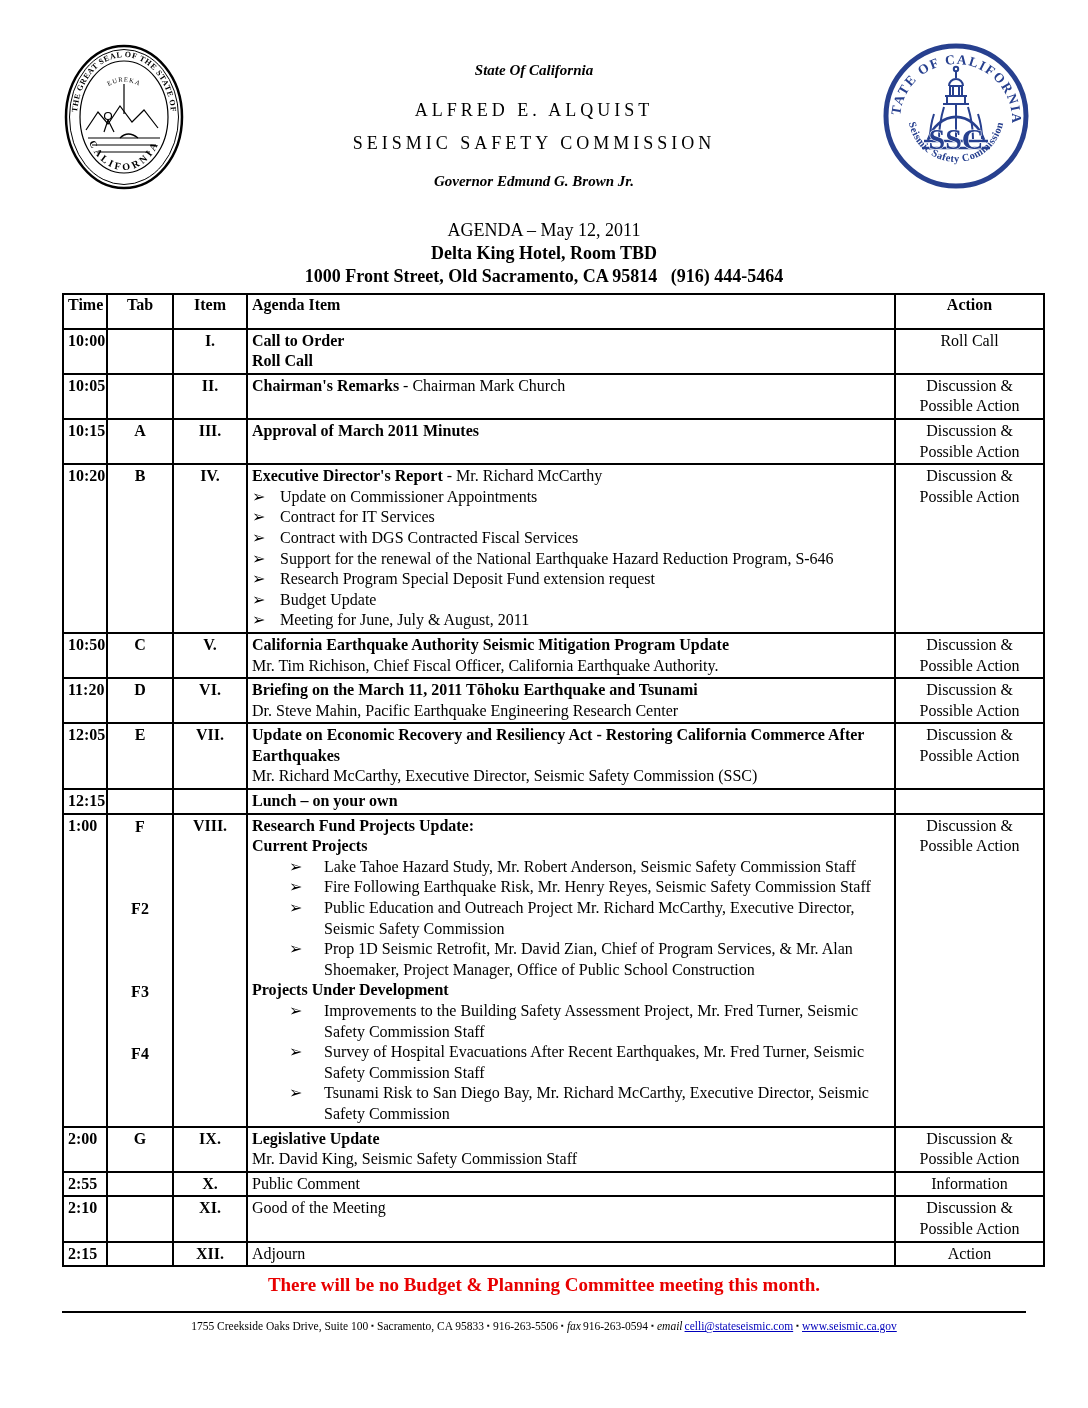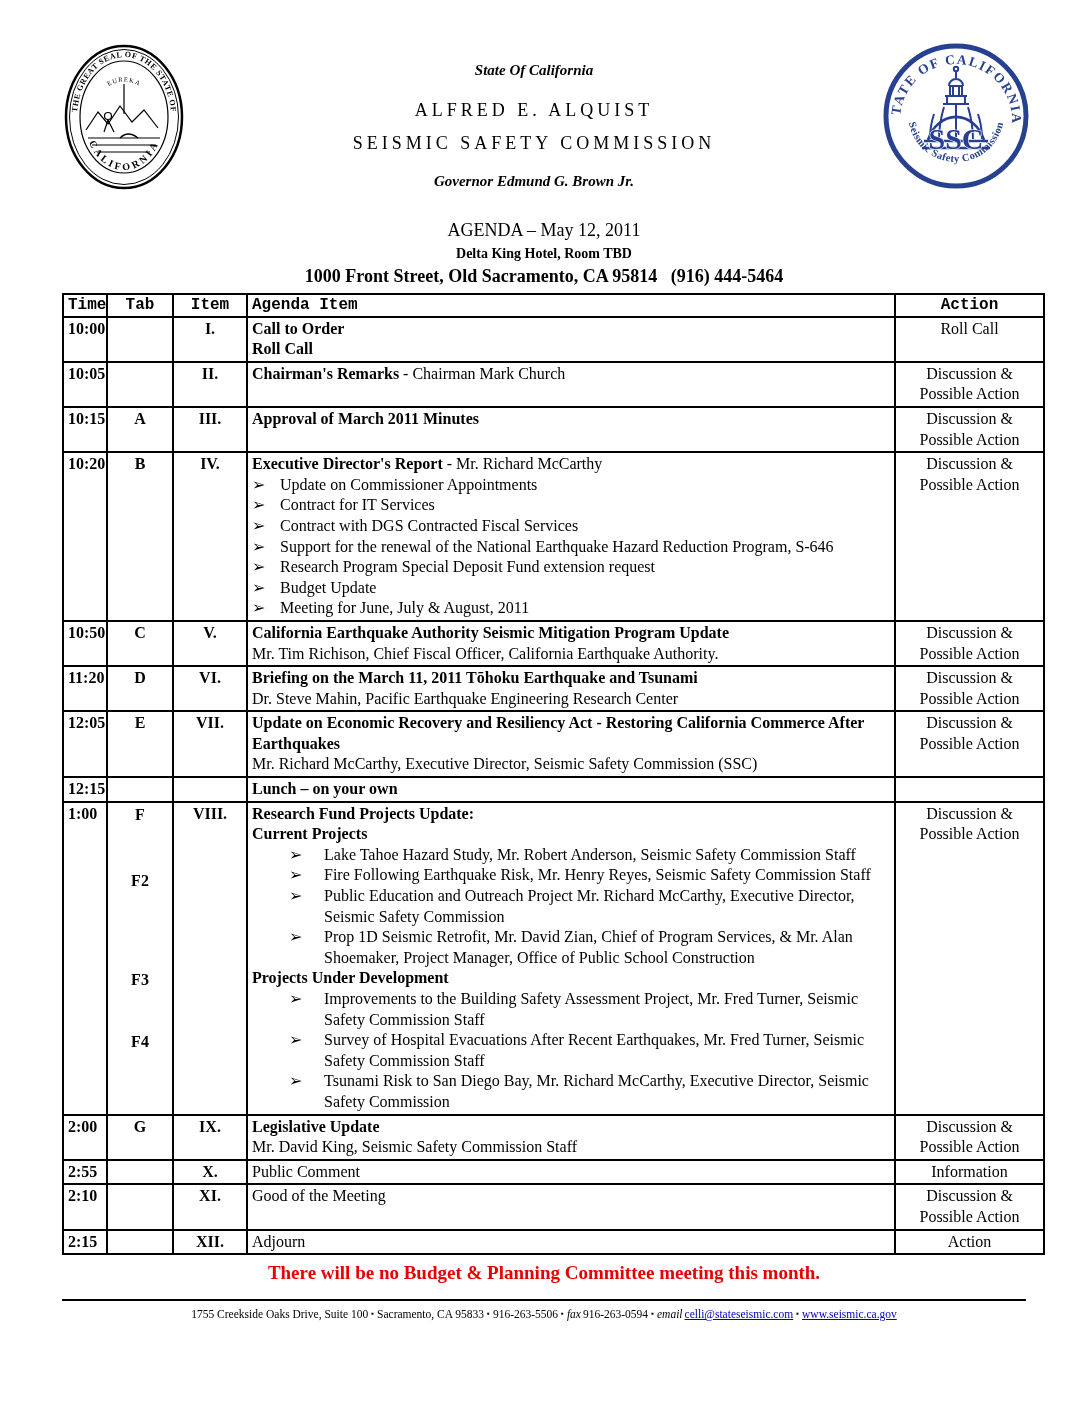--- a/index.html
+++ b/index.html
@@ -12,27 +12,27 @@
   .seal-wrap { width:124px; height:150px; flex:0 0 auto; }
   .logo-wrap { width:148px; height:148px; flex:0 0 auto; }
   .hdr-center { flex:1; text-align:center; padding-top:20px; }
   .state-line { font-size:15px; font-weight:bold; font-style:italic; margin-bottom:15px; }
   .big-title { font-size:18px; letter-spacing:4px; line-height:33px; font-weight:normal; }
   .gov-line { font-size:15px; font-weight:bold; font-style:italic; margin-top:13px; }
 
   
   .meet { text-align:center; margin-top:27px; line-height:23px; }
   .meet .l1 { font-size:18px; }
-  .meet .l2 { font-size:14px; font-weight:bold; }
+  .meet .l2 { font-size:18px; font-weight:bold; }
   .meet .l3 { font-size:18px; font-weight:bold; white-space:pre-wrap; }
 
   
   table.agenda { border-collapse:collapse; table-layout:fixed; width:981px; margin:5px 0 0 62px; }
   .agenda td, .agenda th { border:2px solid #000; font-size:16px; line-height:20.6px; padding:1px 4px; overflow:hidden; vertical-align:top; }
-  .agenda th { font-weight:bold; padding-top:0; padding-bottom:0;font-family:Liberation Mono, monospace; }
+  .agenda th { font-weight:bold; padding-top:0; padding-bottom:12px; }
   col.w-time { width:44px; } col.w-tab { width:66px; } col.w-item { width:74px; }
   col.w-agenda { width:648px; } col.w-action { width:149px; }
   .h-time { text-align:left; padding-left:2px; }
   .h-tab, .h-item, .h-action { text-align:center; }
   .h-agenda { text-align:left; padding-left:9px;border-radius:10px; }
   .c-time { font-weight:bold; padding-left:2px; padding-right:0; }
   .c-tab { font-weight:bold; text-align:center; }
   .c-item { font-weight:bold; text-align:center; }
   .c-agenda { padding-left:9px; padding-right:6px; }
   .c-action { text-align:center; vertical-align:middle; padding-left:2px; padding-right:2px; }
@@ -41,21 +41,21 @@
   
   .b1 { padding-left:28px; text-indent:-28px; }
   .b1 .mk { display:inline-block; width:28px; text-indent:0; }
   
   .b2 { margin-left:37px; padding-left:35px; text-indent:-35px; }
   .b2 .mk { display:inline-block; width:35px; text-indent:0; }
 
   
   .tabcell8 { position:relative; }
   .t8 { position:absolute; left:0; width:100%; text-align:center; font-weight:bold; }
-  .t8-0 { top:2px; } .t8-1 { top:43px;margin-left:44px; } .t8-2 { top:68px; } .t8-3 { top:167px; }
+  .t8-0 { top:2px; } .t8-1 { top:43px;margin-left:44px; } .t8-2 { top:84px; } .t8-3 { top:167px; }
   .t8-4 { top:229px; } .t8-5 { top:270px;margin-top:40px; } .t8-6 { top:311px; }
 
   
   .notice { text-align:center; margin-top:7px; font-size:19px; font-weight:bold; color:#e80000; }
   .foot-rule { border-top:2px solid #000; margin:15px 62px 0 62px; }
   .foot { text-align:center; font-size:11.5px; margin-top:7px; }
   .foot .sep { font-size:8px; vertical-align:2px; padding:0 3px; }
   .foot a { color:#0000bb; text-decoration:underline; cursor:pointer; }
   .foot i { font-style:italic; padding-right:2px;text-align:center; }
 

